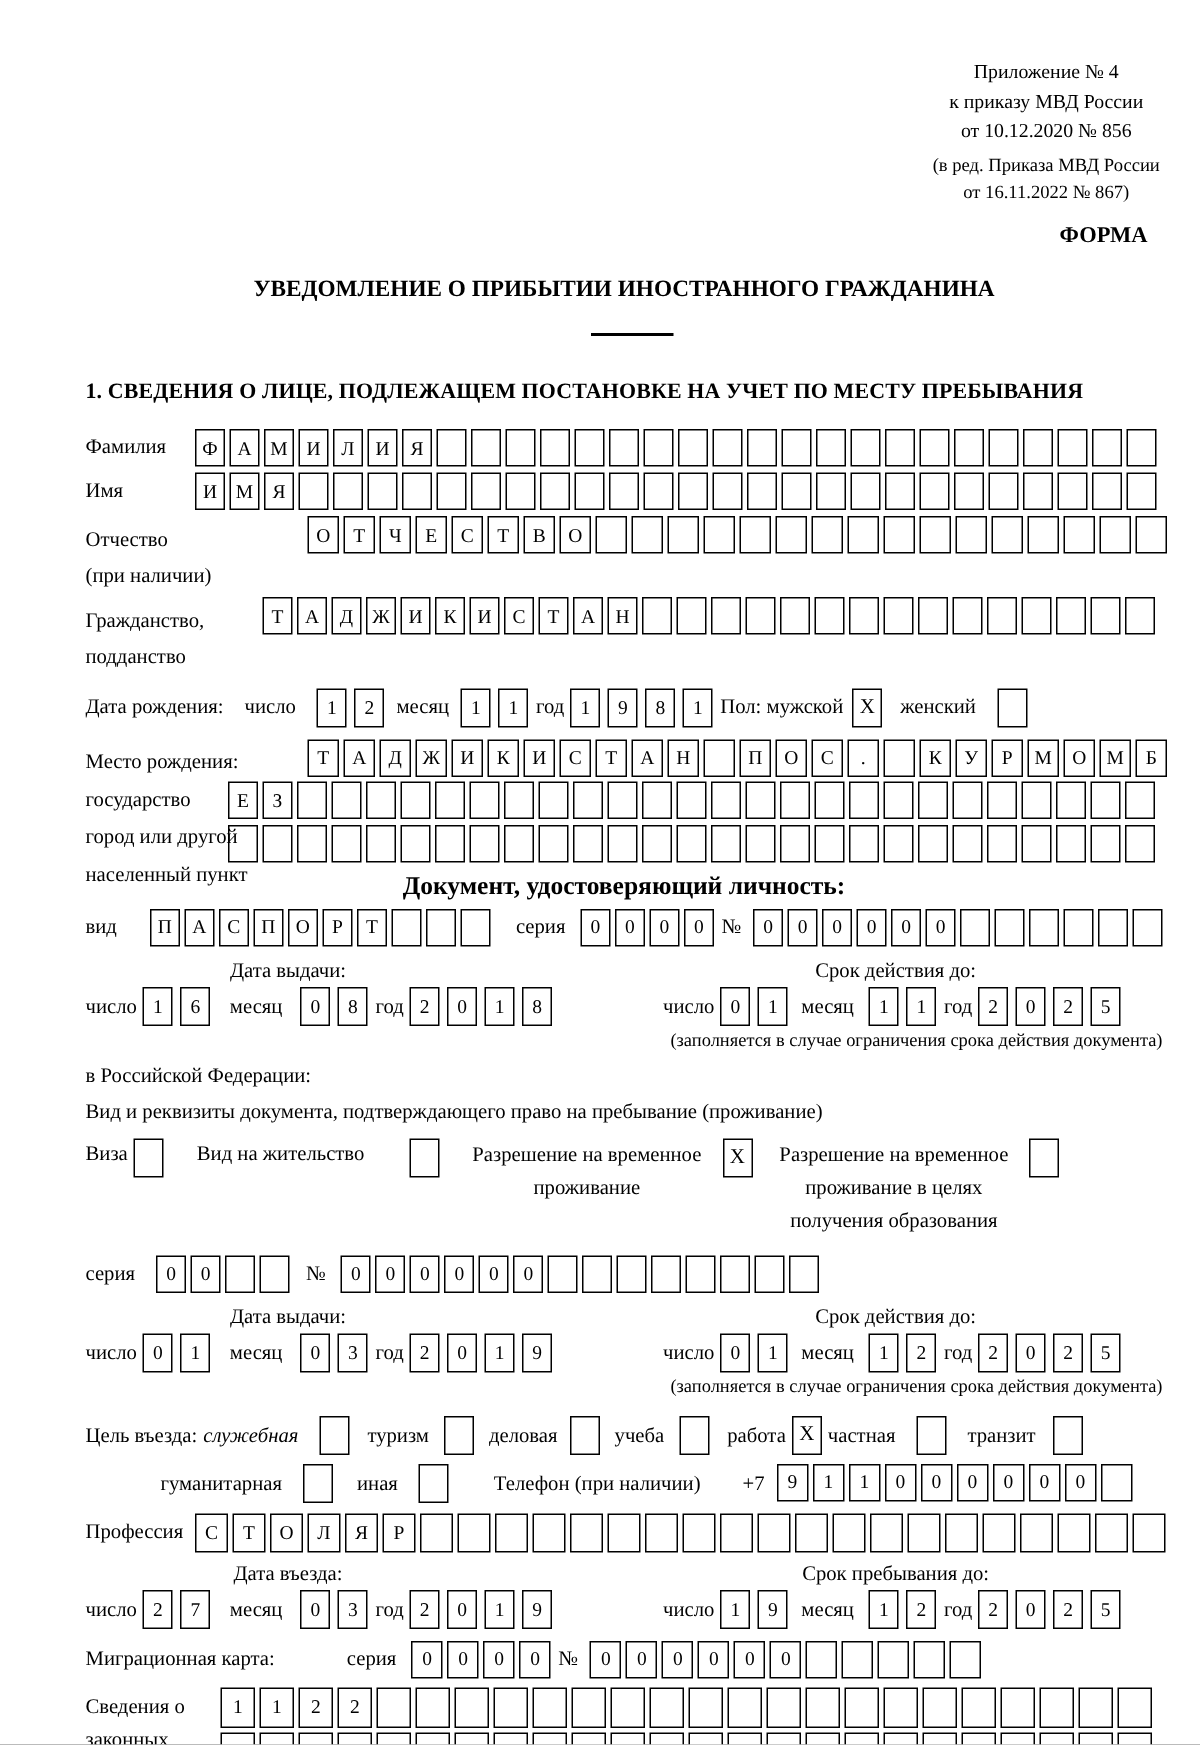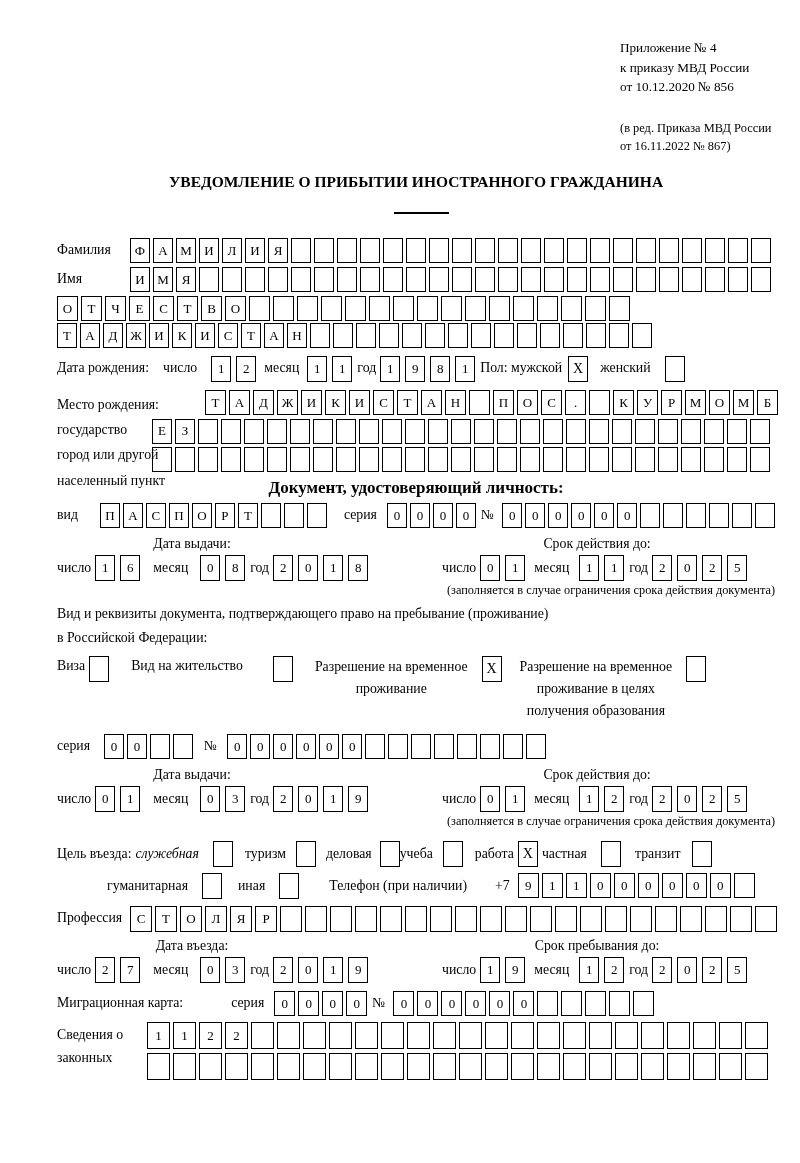--- a/index.html
+++ b/index.html
@@ -4,22 +4,22 @@
 <style>
   * { box-sizing: border-box; margin: 0; padding: 0; }
   html,body { background:#888; }
   .page {
     width: 800px; height: 1163px; background: #fff; color: #000;
     font-family: "Liberation Serif", "DejaVu Serif", serif;
     font-size: 13.8px; overflow: hidden; position: relative;
     padding: 38px 25px 0 57px; margin: 0 auto;
   }
   
-  .ref { margin-left: 563px; font-size: 13.2px; line-height: 1.48; }
-  .ref .sub { margin-top: 22px; font-size: 12.4px; }
+  .ref { margin-left: 563px; font-size: 13.2px; line-height: 1.48; text-align: center; }
+  .ref .sub { margin-top: 4px; font-size: 12.4px; }
   .forma { text-align: right; padding-right: 10px; font-weight: bold; font-size: 15px; margin-top: 12px; }
   .title { text-align: center; font-weight: bold; font-size: 15.5px; line-height: 1.7; margin-top: 14px; white-space: nowrap; }
   .title-underline { display: inline-block; width: 55px; border-bottom: 2px solid #000; margin-left: 10px; }
   .section-title { font-weight: bold; font-size: 14.6px; margin-top: 20px; white-space: nowrap; letter-spacing: 0.1px; }
   
   .cellrow { display: inline-flex; flex: 0 0 auto; }
   .cell {
     width: 20px; height: 25px; border: 1.7px solid #000; background: #fff;
     display: inline-flex; align-items: center; justify-content: center;
     font-size: 13px; margin-right: 3px; flex: 0 0 auto;
@@ -70,26 +70,28 @@
 
   <div class="ref">
     <div>Приложение № 4</div>
     <div>к приказу МВД России</div>
     <div>от 10.12.2020 № 856</div>
     <div class="sub">
       <div>(в ред. Приказа МВД России</div>
       <div>от 16.11.2022 № 867)</div>
     </div>
   </div>
+  <div class="forma">ФОРМА</div>
 
   <div class="title">
     <div>УВЕДОМЛЕНИЕ О ПРИБЫТИИ ИНОСТРАННОГО ГРАЖДАНИНА</div>
     <div><span class="title-underline"></span></div>
   </div>
 
+  <div class="section-title">1. СВЕДЕНИЯ О ЛИЦЕ, ПОДЛЕЖАЩЕМ ПОСТАНОВКЕ НА УЧЕТ ПО МЕСТУ ПРЕБЫВАНИЯ</div>
 
   <div class="frow" style="margin-top:16px;">
     <span class="lab w73">Фамилия</span>
     <span class="cellrow">
         <span class="cell">Ф</span>
         <span class="cell">А</span>
         <span class="cell">М</span>
         <span class="cell">И</span>
         <span class="cell">Л</span>
         <span class="cell">И</span>
@@ -146,20 +148,24 @@
         <span class="cell"></span>
         <span class="cell"></span>
         <span class="cell"></span>
         <span class="cell"></span>
         <span class="cell"></span>
         <span class="cell"></span>
       </span>
   </div>
 
   <div class="frow">
+    <span class="lab w148 two-line">
+      <span style="display:block">Отчество</span>
+      <span style="display:block">(при наличии)</span>
+    </span>
     <span class="cellrow c24">
         <span class="cell">О</span>
         <span class="cell">Т</span>
         <span class="cell">Ч</span>
         <span class="cell">Е</span>
         <span class="cell">С</span>
         <span class="cell">Т</span>
         <span class="cell">В</span>
         <span class="cell">О</span>
         <span class="cell"></span>
@@ -175,20 +181,24 @@
         <span class="cell"></span>
         <span class="cell"></span>
         <span class="cell"></span>
         <span class="cell"></span>
         <span class="cell"></span>
         <span class="cell"></span>
       </span>
   </div>
 
   <div class="frow" style="margin-top:2px;">
+    <span class="lab w118 two-line">
+      <span style="display:block">Гражданство,</span>
+      <span style="display:block">подданство</span>
+    </span>
     <span class="cellrow">
         <span class="cell">Т</span>
         <span class="cell">А</span>
         <span class="cell">Д</span>
         <span class="cell">Ж</span>
         <span class="cell">И</span>
         <span class="cell">К</span>
         <span class="cell">И</span>
         <span class="cell">С</span>
         <span class="cell">Т</span>
@@ -413,22 +423,22 @@
             <span class="cell">2</span>
             <span class="cell">0</span>
             <span class="cell">2</span>
             <span class="cell">5</span>
           </span>
       </div>
     </div>
   </div>
   <div class="note">(заполняется в случае ограничения срока действия документа)</div>
 
+  <div style="margin-top:8px;">в Российской Федерации:</div>
   <div style="margin-top:8px;">Вид и реквизиты документа, подтверждающего право на пребывание (проживание)</div>
-  <div style="margin-top:8px;">в Российской Федерации:</div>
 
   <div class="permit-row">
     <span class="inline-lbl" style="padding-top:2px;">Виза</span>
     <span class="cb" style="margin-left:4px;"></span>
     <span class="inline-lbl" style="padding-top:2px;margin-left:22px;">Вид на жительство</span>
     <span class="cb" style="margin-left:30px;"></span>
     <span class="opt-center" style="margin-left:22px;">
       <span style="display:block">Разрешение на временное</span>
       <span style="display:block">проживание</span>
     </span>
@@ -517,21 +527,21 @@
   <div class="note">(заполняется в случае ограничения срока действия документа)</div>
 
   <div class="purpose-row">
     <span class="lbl">Цель въезда:</span>
     <span class="lbl" style="margin-left:4px;font-style:italic;">служебная</span>
     <span class="cb" style="margin-left:14px;"></span>
     <span class="lbl" style="margin-left:12px;">туризм</span>
     <span class="cb" style="margin-left:10px;"></span>
     <span class="lbl" style="margin-left:10px;">деловая</span>
     <span class="cb" style="margin-left:8px;"></span>
-    <span class="lbl" style="">учеба</span>
+    <span class="lbl" style="margin-left:10px;">учеба</span>
     <span class="cb" style="margin-left:10px;"></span>
     <span class="lbl" style="margin-left:12px;">работа</span>
     <span class="cb" style="margin-left:4px;">X</span>
     <span class="lbl" style="margin-left:4px;">частная</span>
     <span class="cb" style="margin-left:14px;"></span>
     <span class="lbl" style="margin-left:14px;">транзит</span>
     <span class="cb" style="margin-left:12px;"></span>
   </div>
   <div class="purpose-row" style="margin-top:6px;">
     <span class="lbl" style="margin-left:50px;">гуманитарная</span>

